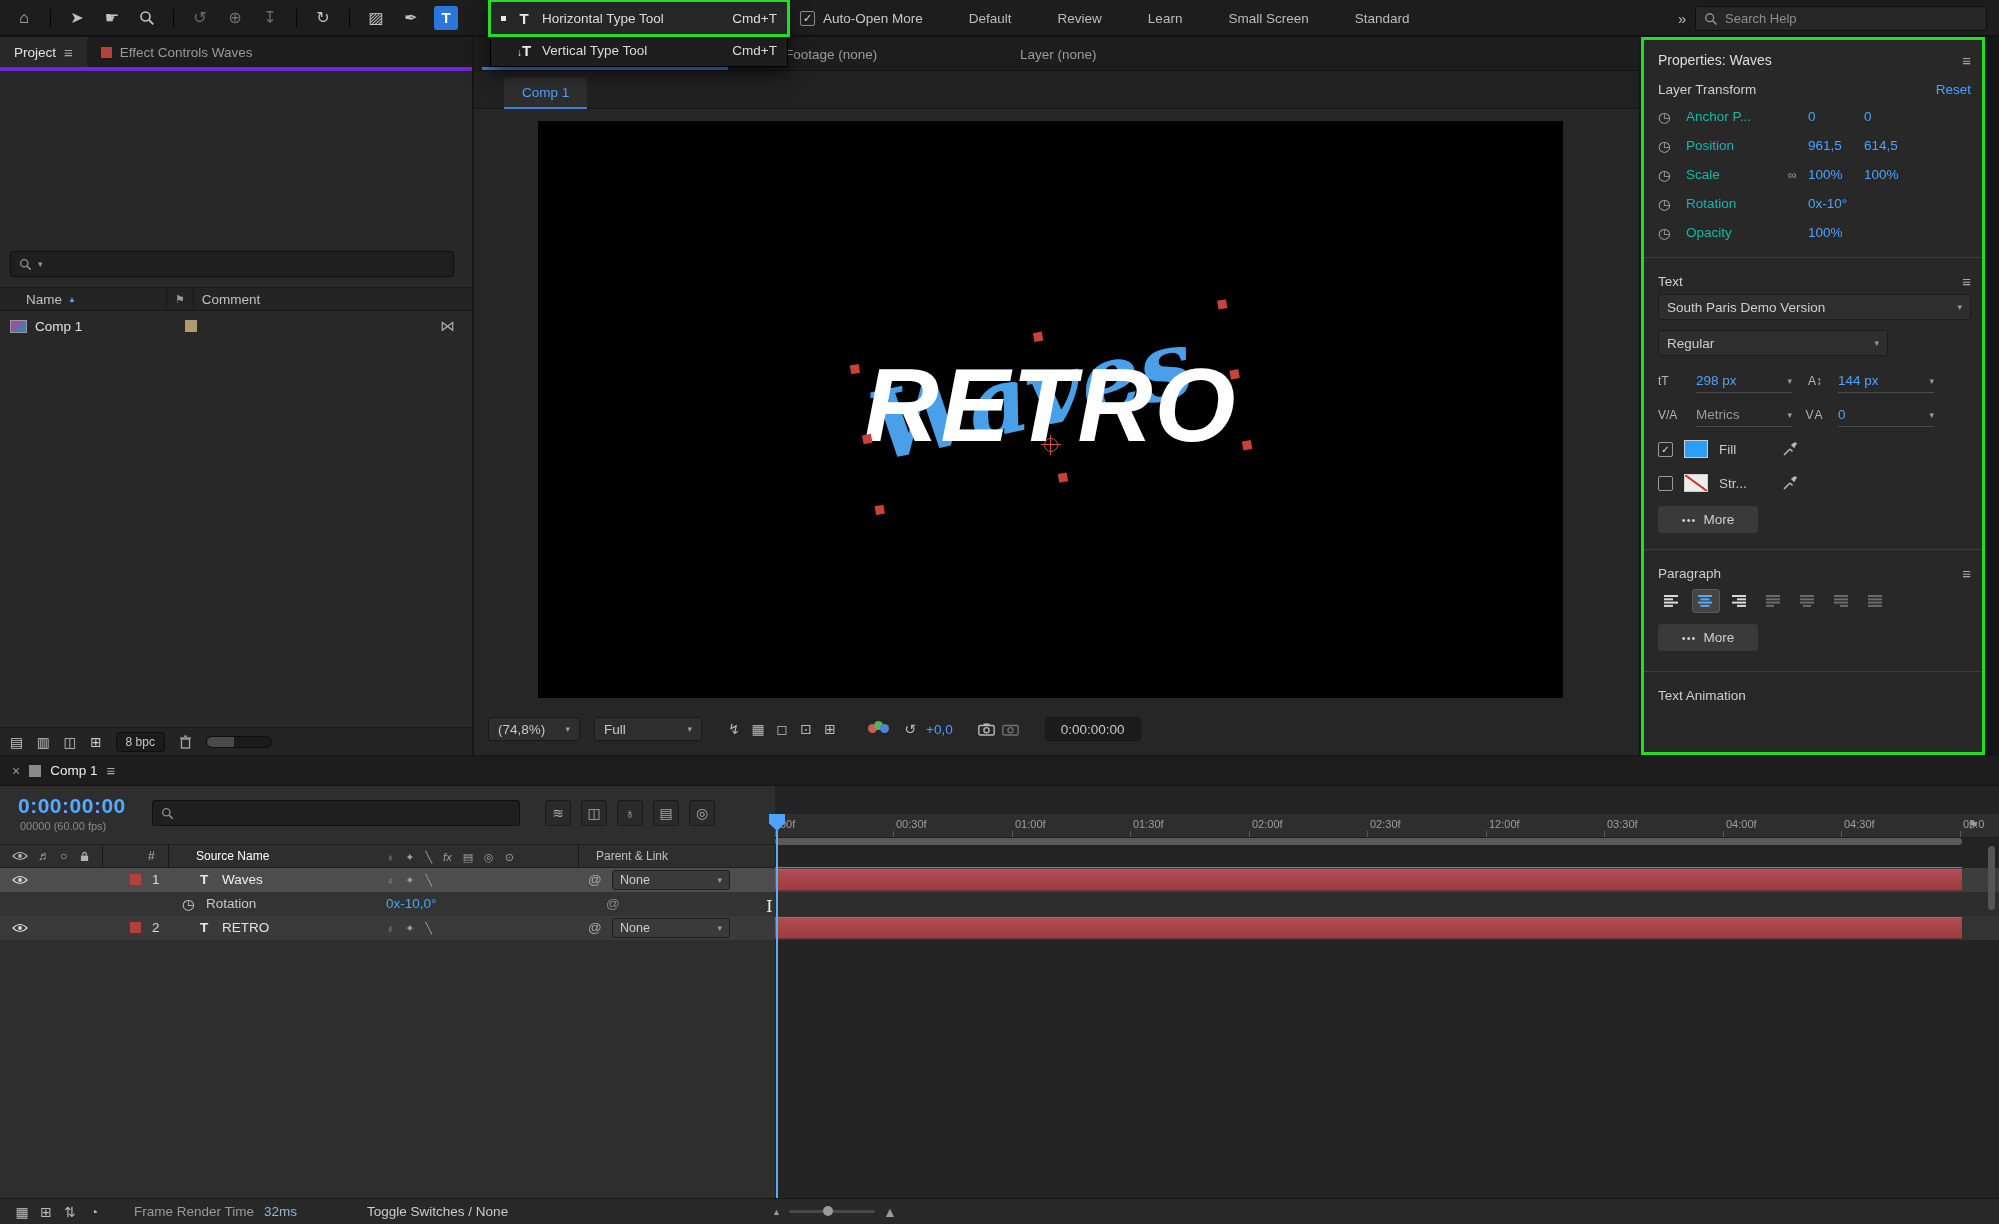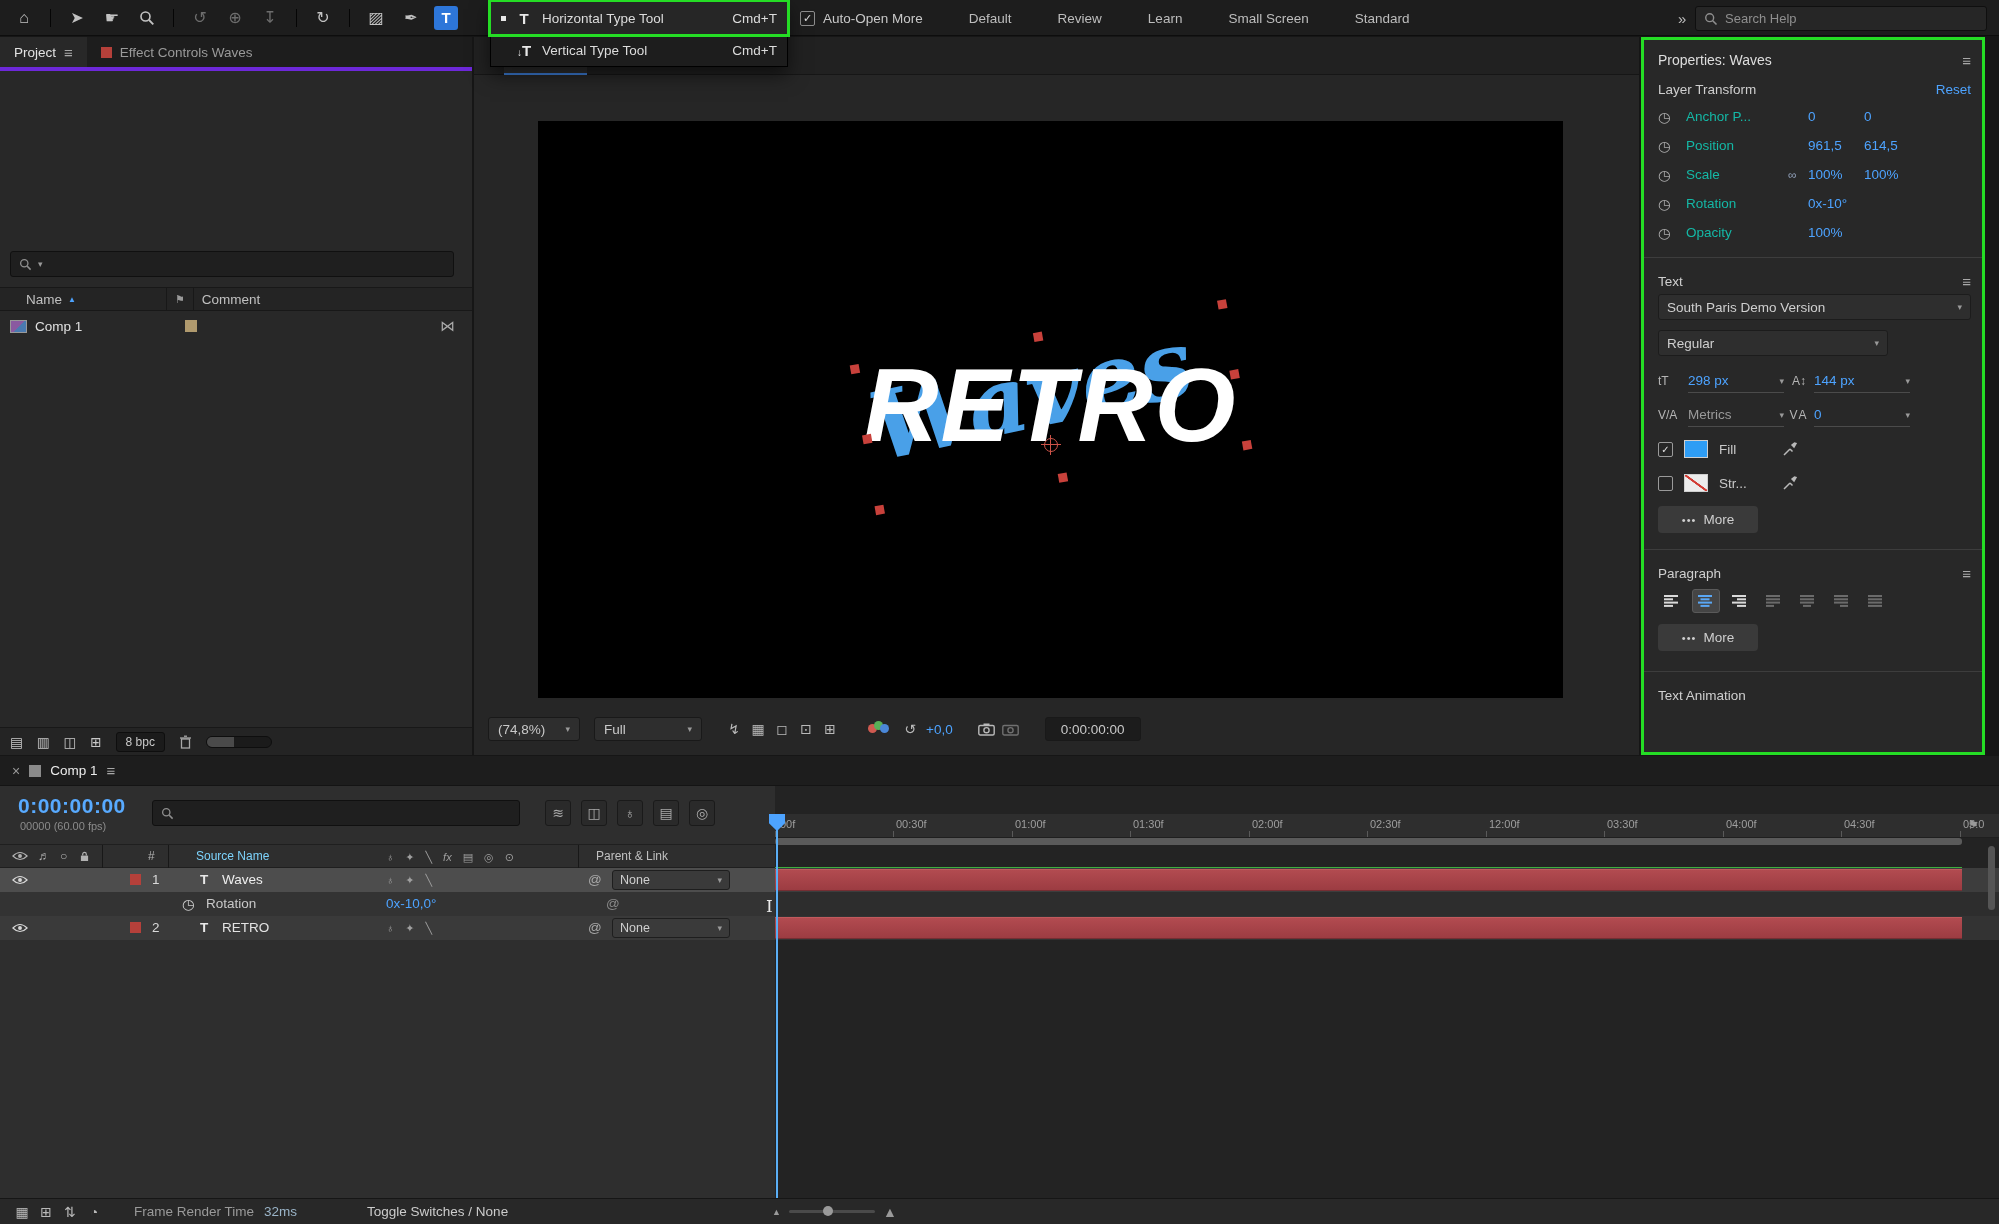--- a/index.html
+++ b/index.html
@@ -76,21 +76,21 @@
 .cdots i:nth-child(3){left:12px;top:3px;background:#4a87d8}
 
 .props{position:absolute;left:1641px;top:37px;width:344px;height:718px;background:#282828;border:3px solid #25dd25;padding:4px 11px 0 14px;overflow:hidden}
 .p-title{display:flex;justify-content:space-between;align-items:center;height:32px;color:#dedede;font-size:14px}
 .p-sec{display:flex;justify-content:space-between;align-items:center;height:26px;color:#cfcfcf}
 .trow{display:grid;grid-template-columns:28px 102px 20px 56px 56px;align-items:center;height:29px}
 .sw{color:#a9a9a9;font-size:14px}
 .tl{color:#14b8a6;white-space:nowrap;overflow:hidden}
 .hr{height:1px;background:#3d3d3d;margin:10px -14px}
 .pselect{height:26px;background:#2e2e2e;border:1px solid #1c1c1c;border-radius:3px;display:flex;align-items:center;justify-content:space-between;padding:0 8px;color:#cfcfcf;margin-bottom:10px}
-.sizerow{display:flex;align-items:center;height:30px;margin-bottom:4px}
+.sizerow{display:flex;align-items:center;gap:8px;height:30px;margin-bottom:4px}
 .tic{color:#b5b5b5;font-size:12px;width:30px}
 .valdrop{display:flex;align-items:center;gap:5px;width:96px;border-bottom:1px solid #4b4b4b;height:24px}
 .cbx{width:15px;height:15px;border:1px solid #9a9a9a;background:#262626;border-radius:2px;display:flex;align-items:center;justify-content:center;font-size:10px;color:#e0e0e0}
 .swatch{width:22px;height:16px;outline:1px solid #cfcfcf}
 .swatch.fill{background:#2e9df5}
 .swatch.stroke{background:linear-gradient(to top right,#ececec 45%,#d23b33 47%,#d23b33 53%,#ececec 55%)}
 .morebtn{width:100px;height:27px;background:#3a3a3a;border-radius:4px;display:flex;align-items:center;justify-content:center;gap:7px;color:#cfcfcf;margin:8px 0}
 .alrow{display:flex;gap:6px;align-items:center;height:30px;margin-bottom:4px}
 .al-btn{width:28px;height:24px;display:flex;align-items:center;justify-content:center;border-radius:3px}
 .al-btn svg{fill:#d9d9d9}
@@ -238,20 +238,25 @@
             <line x1="5" y1="1.2" x2="8" y2="1.2" stroke="#a8a8a8" stroke-width="1.3"></line>
           </svg>
       </span>
       <span class="pill">
           <i></i>
         </span>
     </div>
   </div>
 
   <div class="viewer">
+    <div class="vtabs">
+      <div class="vunderline"></div>
+      <span class="vtabtext" style="left:311px">Footage (none)</span>
+      <span class="vtabtext" style="left:546px">Layer (none)</span>
+    </div>
     <div class="crumbstrip">
       <div class="crumb">Comp 1</div>
     </div>
     <div class="canvas">
       <span class="word-waves">Waves</span>
       <span class="word-retro">RETRO</span>
       <div class="handles">
         <span class="hdl h-tl"></span>
         <span class="hdl h-tm"></span>
         <span class="hdl h-tr"></span>
@@ -519,21 +524,21 @@
       <span class="abs" style="left:60px;top:4px">○</span>
       <span class="abs" style="left:80px;top:6px">
         <svg width="9" height="11" viewBox="0 0 10 12">
             <rect x="1" y="5" width="8" height="6" fill="#b2b2b2"></rect>
             <path d="M3 5 V3.5 a2 2 0 0 1 4 0 V5" fill="none" stroke="#b2b2b2" stroke-width="1.3"></path>
           </svg>
       </span>
       <span class="pcolsep abs" style="left:102px;height:24px"></span>
       <span class="abs" style="left:148px;top:4px">#</span>
       <span class="pcolsep abs" style="left:168px;height:24px"></span>
-      <span class="abs" style="left:196px;top:4px;color:#7dd3fc">Source Name</span>
+      <span class="abs" style="left:196px;top:4px;color:#ffffff">Source Name</span>
       <span class="switchset" style="left:386px">
         <span>♁</span>
         <span>✦</span>
         <span>╲</span>
         <span style="font-style:italic">fx</span>
         <span>▤</span>
         <span>◎</span>
         <span>⊙</span>
       </span>
       <span class="pcolsep abs" style="left:578px;height:24px"></span>

